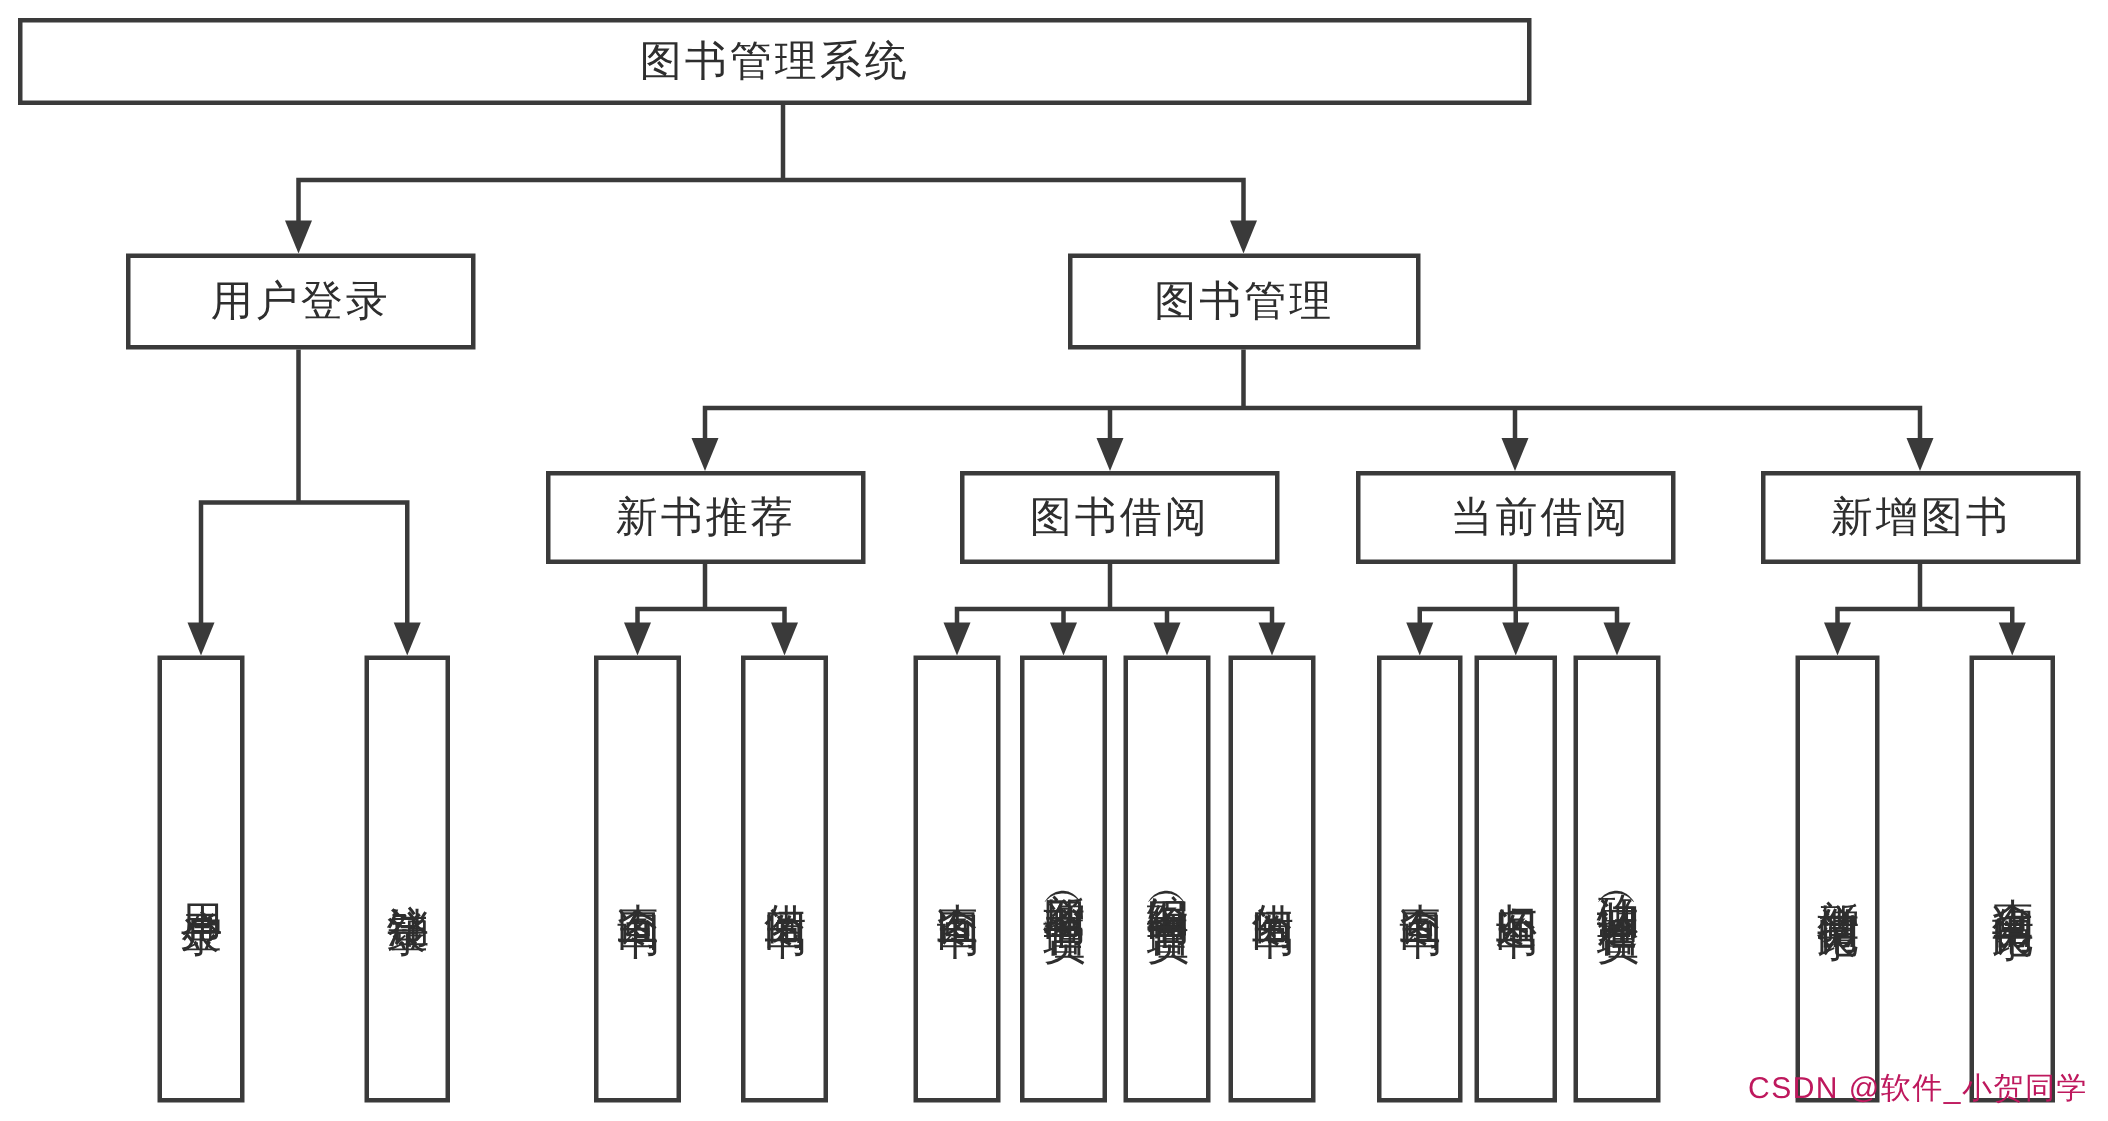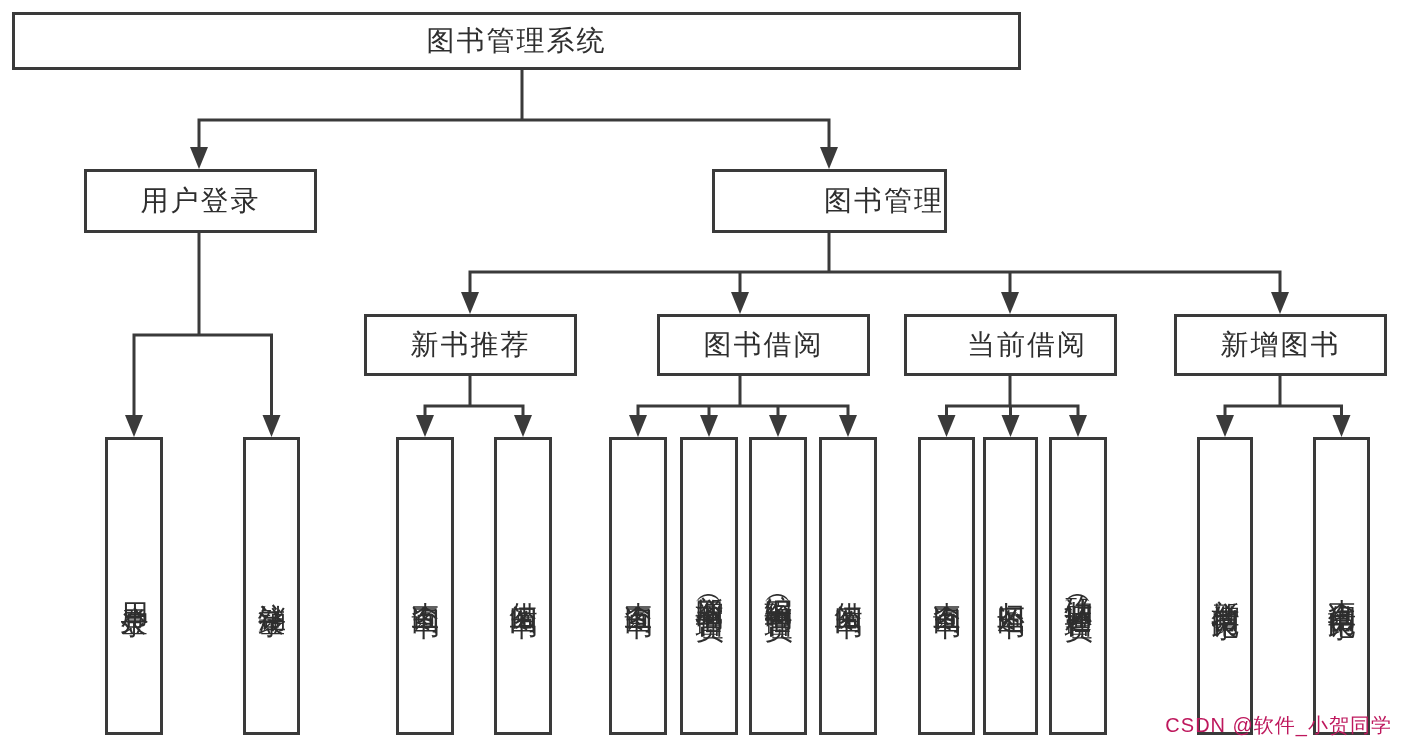--- a/index.html
+++ b/index.html
@@ -33,25 +33,25 @@
     writing-mode: vertical-rl;
     text-orientation: mixed;
     letter-spacing: 3px;
     white-space: normal;
     font-size: 28px;
   }
   
   .n-root   { left: 12px;  top: 12px;  width: 1009px; height: 58px; }
   
   .n-login  { left: 84px;  top: 169px; width: 233px;  height: 64px; }
-  .n-mgmt   { left: 712px; top: 169px; width: 235px;  height: 64px; justify-content: flex-end; }
+  .n-mgmt   { left: 712px; top: 169px; width: 235px;  height: 64px; }
   
   .n-l3     { top: 314px; height: 62px; width: 213px; }
   .n-rec    { left: 364px; }
-  .n-bor    { left: 657px; }
+  .n-bor    { left: 640px; }
   .n-cur    { left: 904px; padding-left: 33px; }
   .n-his    { left: 1174px; }
   
   .lf { top: 437px; height: 298px; }
   .lf1  { left: 105px;  width: 58px; }
   .lf2  { left: 243px;  width: 57px; }
   .lf3  { left: 396px;  width: 58px; }
   .lf4  { left: 494px;  width: 58px; }
   .lf5  { left: 609px;  width: 58px; }
   .lf6  { left: 680px;  width: 58px; }

